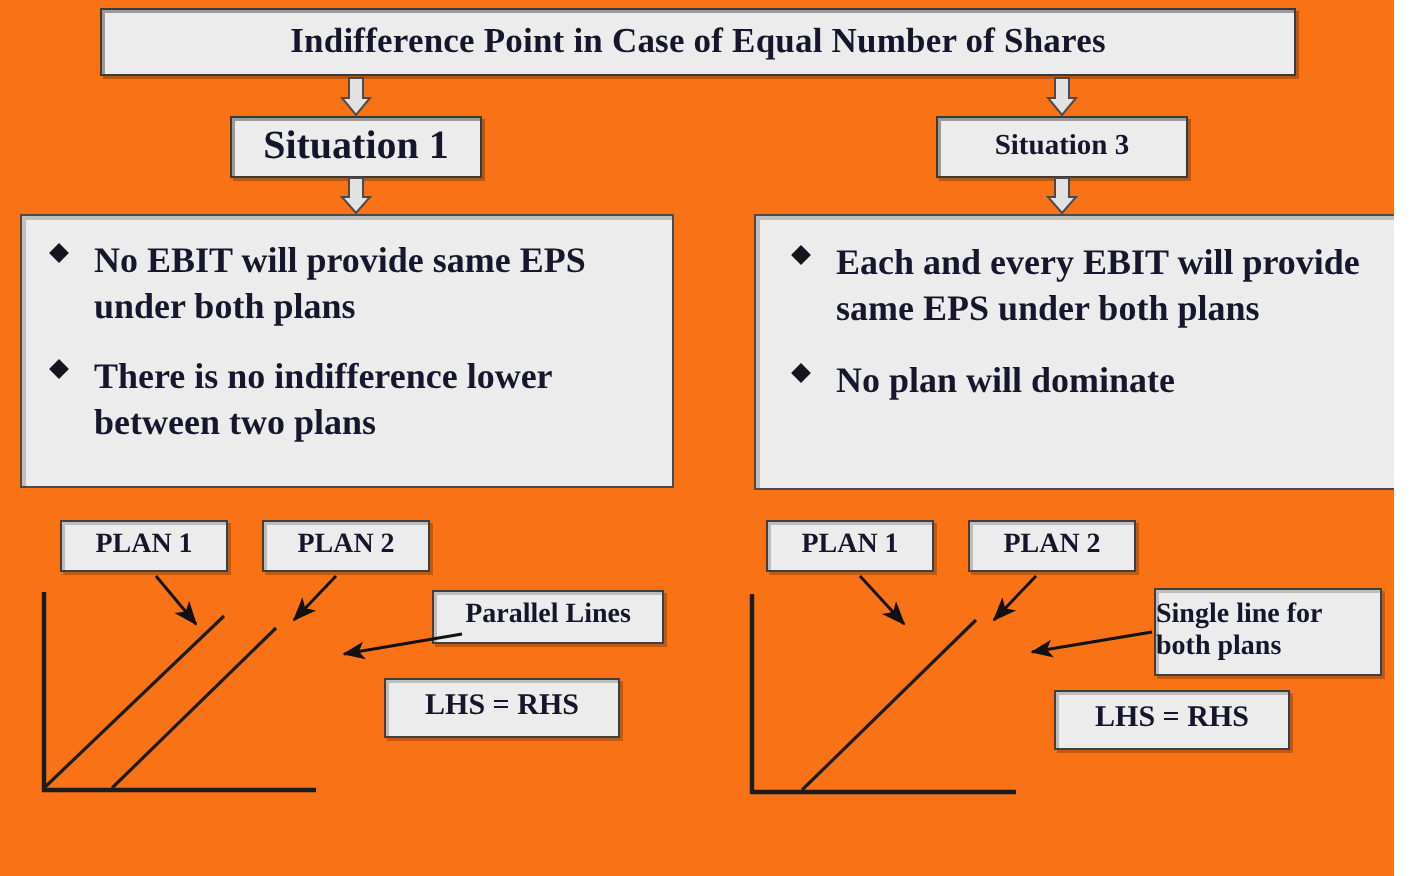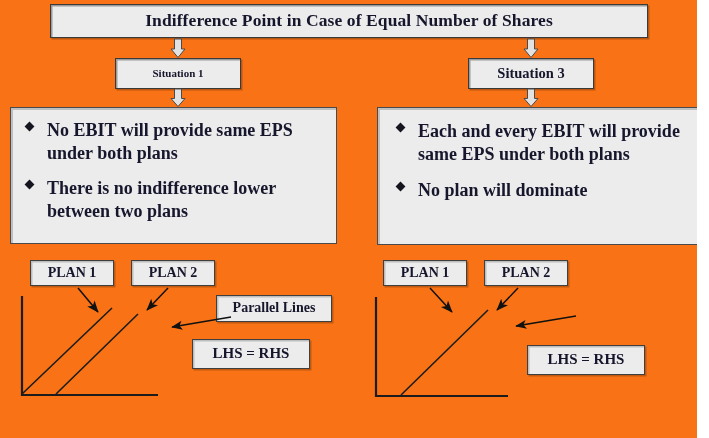--- a/index.html
+++ b/index.html
@@ -35,21 +35,21 @@
     color: #15152b;
     line-height: 1.12;
   }
   #title-box {
     left: 50px; top: 4px; width: 598px; height: 34px;
     font-size: 17.5px;
     letter-spacing: 0.1px;
   }
   #situation-1-box {
     left: 115px; top: 58px; width: 126px; height: 31px;
-    font-size: 11px;
+    font-size: 20px;
   }
   #situation-2-box {
     left: 468px; top: 58px; width: 126px; height: 31px;
     font-size: 14.5px;
   }
   
   .content-box {
     position: absolute;
     box-sizing: border-box;
     background: #ececec;
@@ -176,20 +176,23 @@
   <div class="label-box" id="plan1-right">
     <span>PLAN 1</span>
   </div>
   <div class="label-box" id="plan2-right">
     <span>PLAN 2</span>
   </div>
 
   <div class="label-box" id="parallel-lines-label">
     <span>Parallel Lines</span>
   </div>
+  <div class="label-box" id="single-line-label">
+    <span>Single line for both plans</span>
+  </div>
 
   <div class="label-box" id="lhs-rhs-left">
     <span>LHS = RHS</span>
   </div>
   <div class="label-box" id="lhs-rhs-right">
     <span>LHS = RHS</span>
   </div>
 
   <svg id="overlay" viewBox="0 0 709 438">
     <defs>

